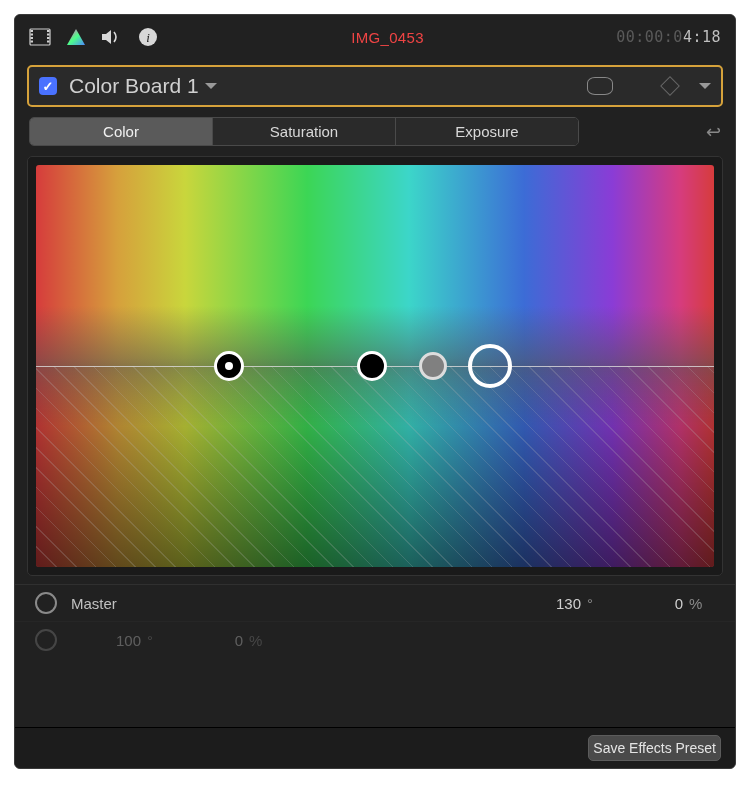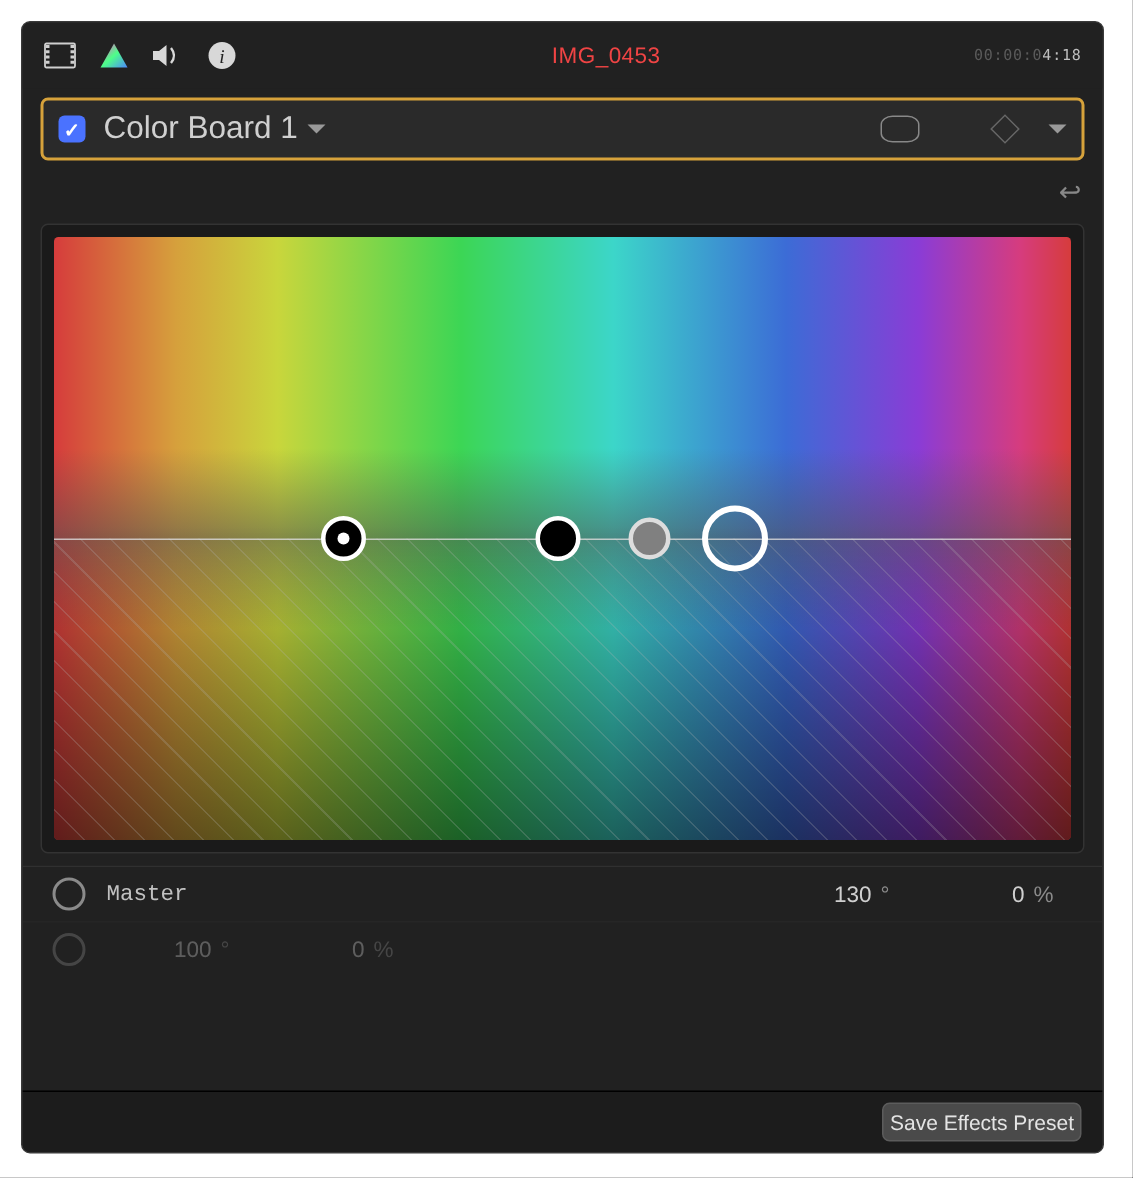--- a/index.html
+++ b/index.html
@@ -46,21 +46,21 @@
   }
   .header .title-wrap {
     flex: 1;
     text-align: center;
     color: #ef4444;
     font-size: 15px;
     letter-spacing: 0.3px;
   }
   .timecode {
     font-family: ui-monospace, Menlo, monospace;
-    font-size: 10px;
+    font-size: 15px;
     color: #5a5a5a;
     letter-spacing: 0.5px;
   }
   .timecode .tc-hl {
     color: #bfbfbf;
   }
   
   .clip-row {
     margin: 6px 12px 10px 12px;
     height: 38px;
@@ -263,21 +263,21 @@
     font-size: 15px;
   }
   .param-row.faded { opacity: 0.35; }
   .radio {
     width: 18px; height: 18px;
     border: 2px solid #8a8a8a;
     border-radius: 50%;
     margin-right: 14px;
     display:inline-block;
   }
-  .param-row .name { flex: 1; font-family: Liberation Mono, monospace; }
+  .param-row .name { flex: 1; }
   .param-row .val {
     width: 70px;
     text-align: right;
     color: #cfcfcf;
   }
   .param-row .unit {
     width: 26px;
     text-align: left;
     padding-left: 6px;
     color: #8a8a8a;
@@ -359,20 +359,25 @@
         <span class="chevron-down"></span>
       </span>
       <span class="spacer"></span>
       <span class="mask-icon"></span>
       <span style="width:20px"></span>
       <span class="keyframe-icon"></span>
       <span class="chevron-down" style="margin-left:4px"></span>
     </div>
 
     <div class="tabs-row">
+      <div class="tabs">
+        <div class="tab active">Color</div>
+        <div class="tab">Saturation</div>
+        <div class="tab">Exposure</div>
+      </div>
       <span class="spacer"></span>
       <span class="reset-btn">↩</span>
     </div>
 
     <div class="board-wrap">
       <div class="board">
         <div class="hue-layer"></div>
         <div class="mid-gray"></div>
         <div class="bottom-dark"></div>
         <div class="hatch"></div>

